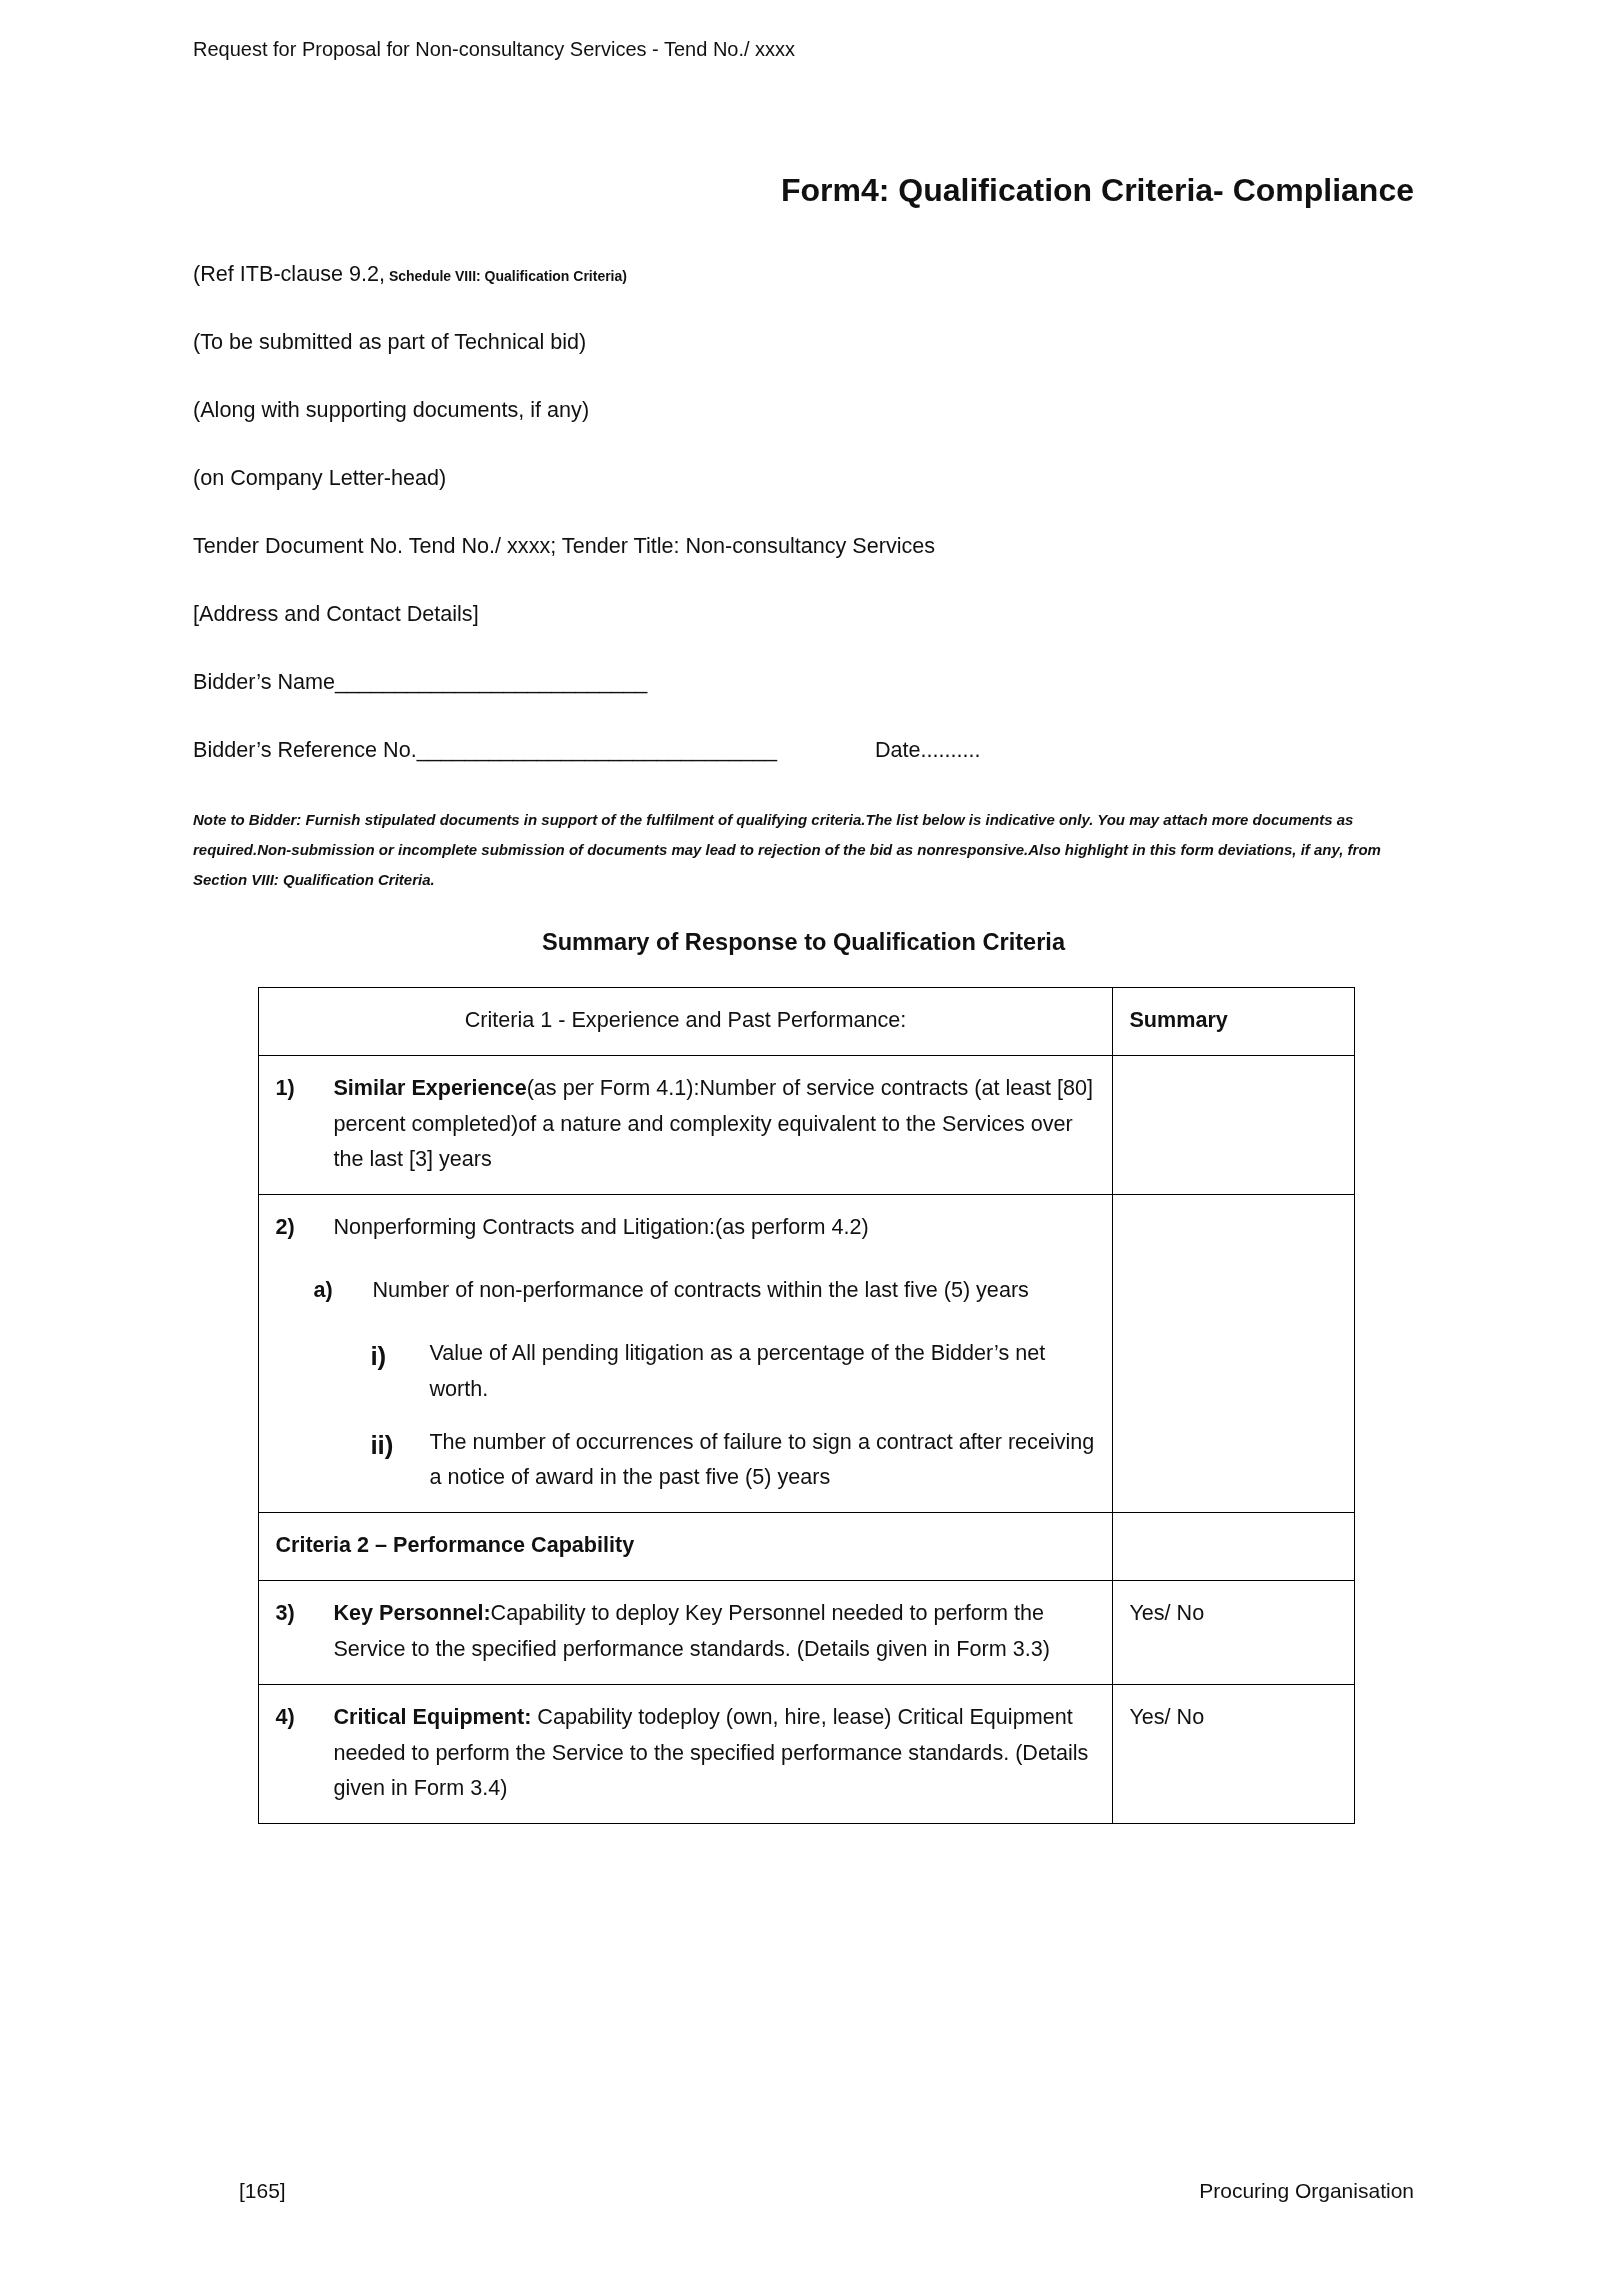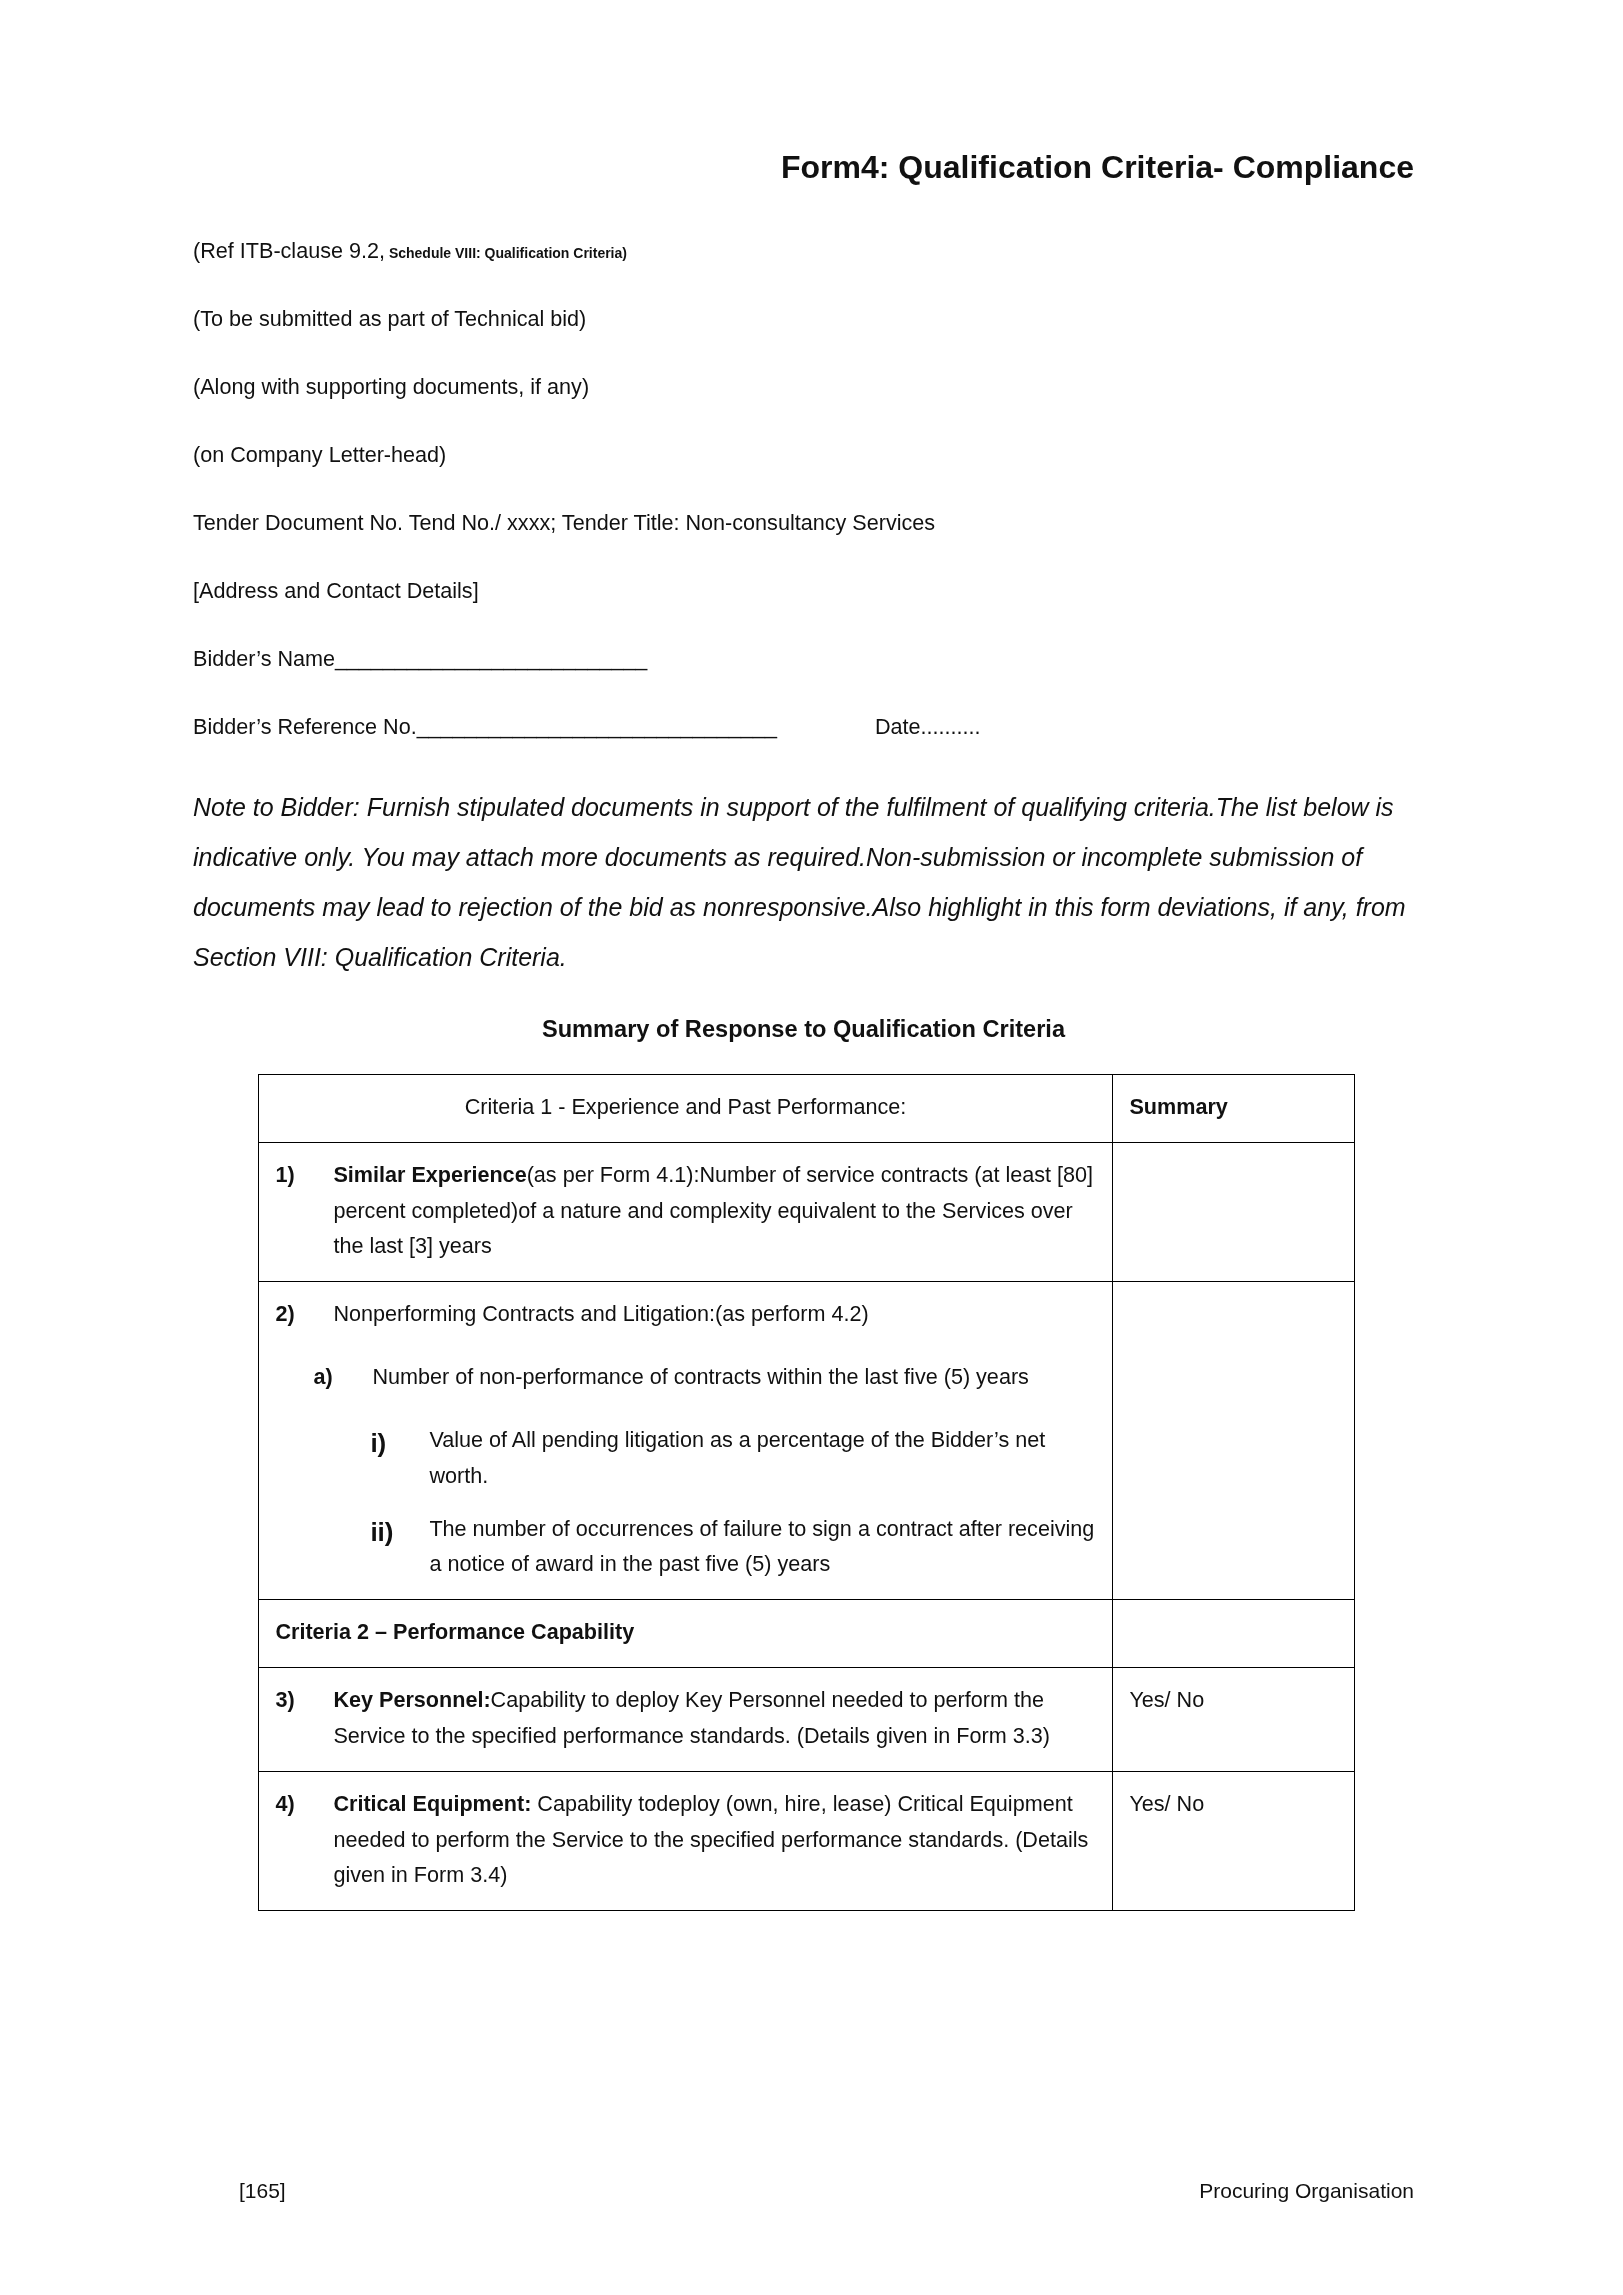--- a/index.html
+++ b/index.html
@@ -26,24 +26,25 @@
     margin-bottom: 51px;
   }
   .para {
     font-size: 21.6px;
     line-height: 1.3;
     margin-bottom: 40px;
   }
   .ref-small { font-size: 14px; font-weight: bold; }
   .date-gap { margin-left: 98px; margin-top: 25px; }
   .note {
-    font-size: 25px;
+    font-size: 15px;
     font-style: italic;
     line-height: 2.0;
     margin-bottom: 34px;
+    font-weight: bold;
   }
   .table-heading {
     font-size: 23.6px;
     font-weight: 700;
     text-align: center;
     margin-bottom: 31px;
   }
   table.qual-table {
     border-collapse: collapse;
     margin-left: 65px;
@@ -78,20 +79,21 @@
     font-size: 21px;
     gap: 33px;
   }
   .footer .pgnum { margin-left: 46px; }
 </style>
 </head>
 <body>
 
 <div class="page">
 
+  <div class="doc-header">Request for Proposal for Non-consultancy Services - Tend No./ xxxx</div>
 
   <h1 class="title">Form4: Qualification Criteria- Compliance</h1>
 
   <p class="para"><span>(Ref ITB-clause 9.2,</span><span class="ref-small"> Schedule VIII: Qualification Criteria)</span></p>
 
   <p class="para">(To be submitted as part of Technical bid)</p>
 
   <p class="para">(Along with supporting documents, if any)</p>
 
   <p class="para">(on Company Letter-head)</p>

